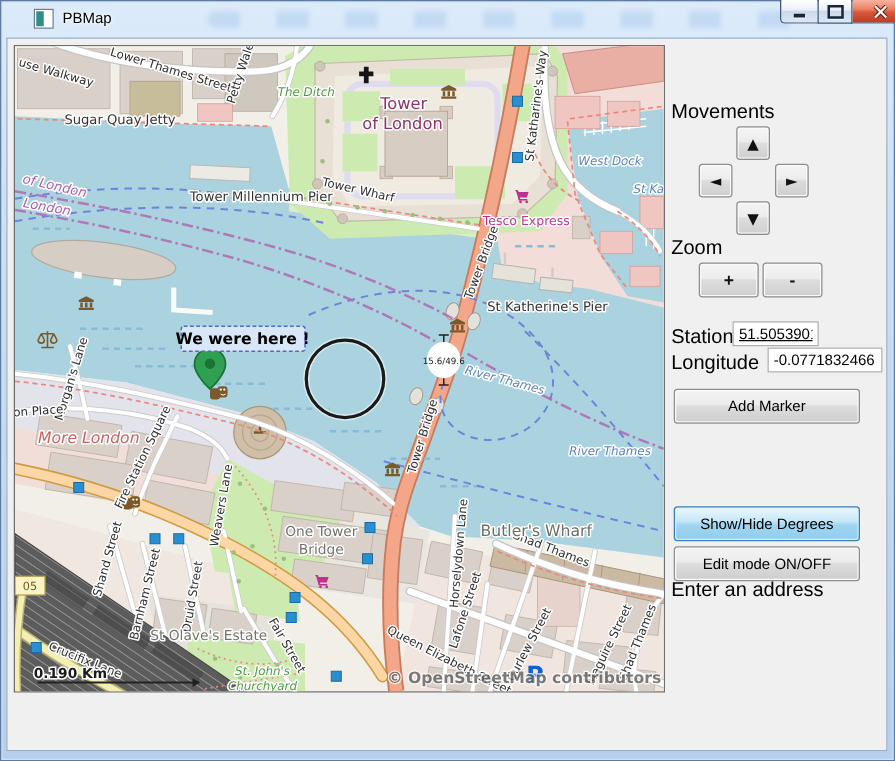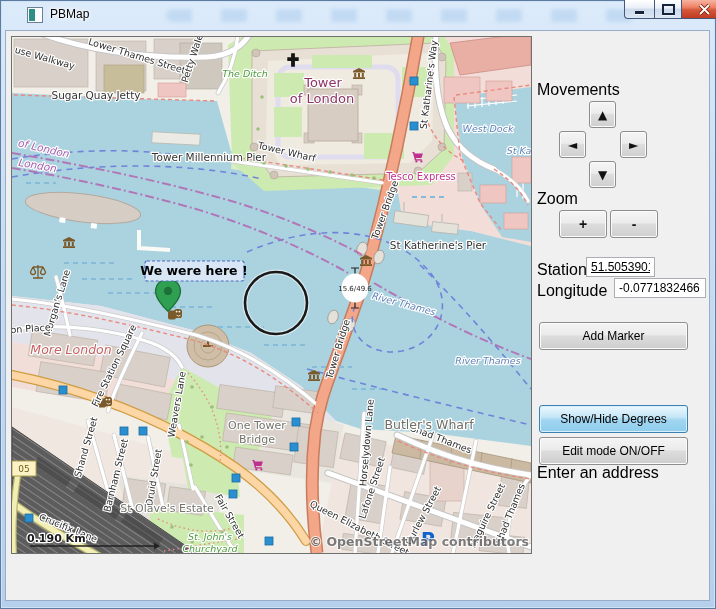--- a/index.html
+++ b/index.html
@@ -510,18 +510,18 @@
 
   <div class="plabel" style="left:537px;top:190px">Zoom</div>
   <button class="zbtn" style="left:559px;top:210px">+</button>
   <button class="zbtn" style="left:610px;top:210px">-</button>
 
   <div class="plabel" style="left:537px;top:261px">Station</div>
   <input class="tinput" style="left: 586px; top: 257px; width: 69px; height: 20px; text-decoration: underline;" value="51.5053901922">
   <div class="plabel" style="left:537px;top:282px">Longitude</div>
   <input class="tinput" style="left: 586px; top: 278px; width: 92px; height: 20px; margin-left: 28px;" value="-0.0771832466">
 
-  <button class="pushbtn" style="top:322px">Add Marker</button>
+  <button class="pushbtn" style="top:311px">Add Marker</button>
   <button class="pushbtn blue" style="top:405px">Show/Hide Degrees</button>
   <button class="pushbtn" style="top:437px">Edit mode ON/OFF</button>
 
   <div class="plabel" style="left:537px;top:464px">Enter an address</div>
 </div>
 
 </body></html>

